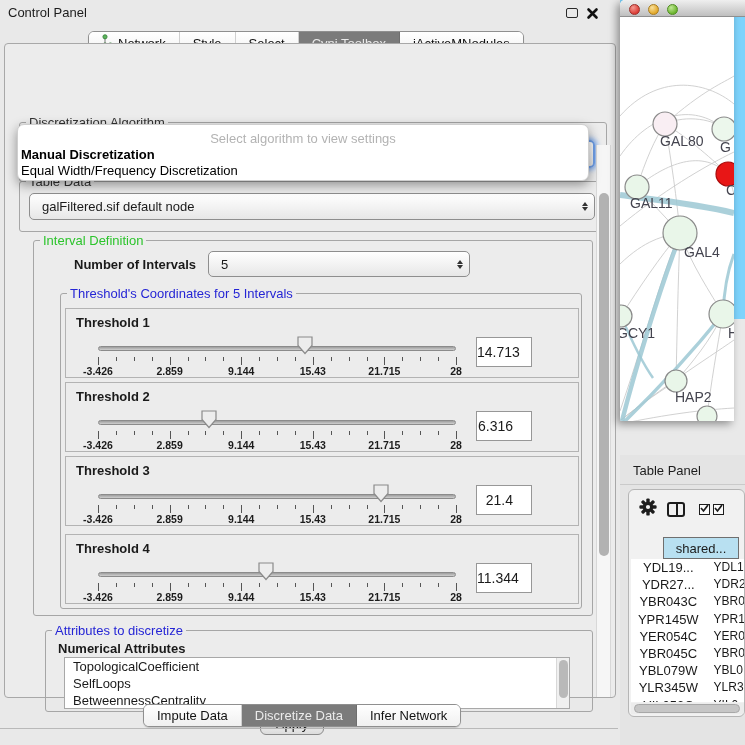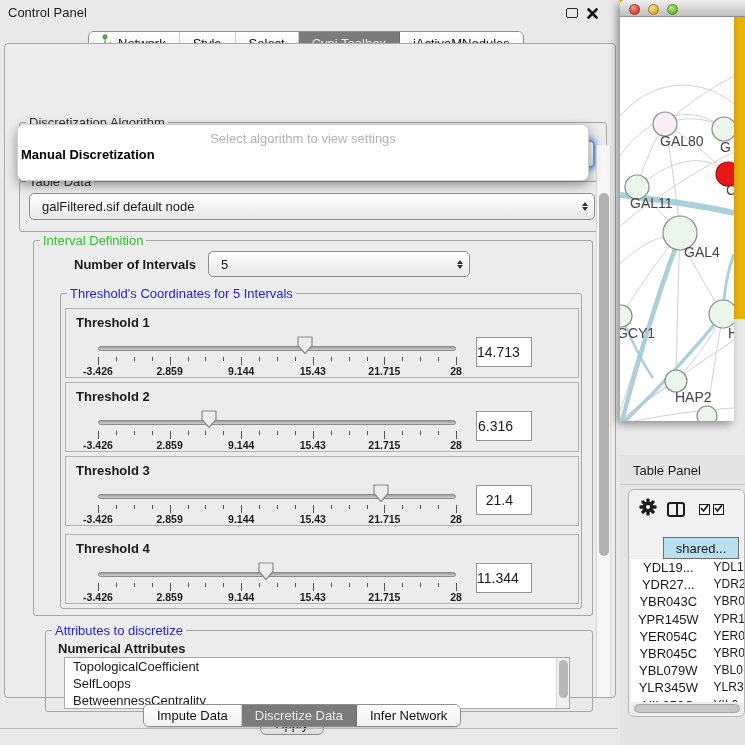--- a/index.html
+++ b/index.html
@@ -77,21 +77,21 @@
   #attr-scroll { position:absolute; right:0; top:0; width:13px; height:100%; background:#f0f0f0; border-left:1px solid #d8d8d8; }
   #attr-scroll .thumb { position:absolute; left:2px; top:2px; width:9px; height:38px; background:#b9b9b9; border-radius:5px; }
 
   
   #v-scroll { left:596px; top:145px; width:15px; height:552px; background:#f6f6f6; border-left:1px solid #d8d8d8; border-right:1px solid #d8d8d8; }
   #v-scroll .thumb { position:absolute; left:2px; top:48px; width:10px; height:363px; background:#b2b2b2; border-radius:6px; }
 
   #apply-btn { left:255px; top:670px; width:64px; height:21px; border:1px solid #8a8a8a; border-radius:6px; background:linear-gradient(#fefefe,#dcdcdc); font-size:13px; text-align:center; line-height:19px; }
 
   
-  #desktop { left:620px; top:0; width:125px; height:319px; background:#eab308; }
+  #desktop { left:620px; top:0; width:125px; height:319px; background:#7dd3fc; }
   #net-window { left:631px; top:4px; width:114px; height:421px; background:#fff; border-radius:5px 0 0 0; box-shadow:-3px 3px 8px rgba(0,0,0,.4); }
   #net-titlebar { position:absolute; left:0; top:0; width:100%; height:17px; background:linear-gradient(#efefef,#bfbfbf); border-bottom:1px solid #8f8f8f; border-radius:5px 0 0 0; }
   .light { position:absolute; top:3.5px; width:11px; height:11px; border-radius:50%; }
   #light-red { left:9px; background:radial-gradient(circle at 35% 30%, #f49a92, #dc3d36 70%); border:1px solid #9c2f2a; }
   #light-yellow { left:28px; background:radial-gradient(circle at 35% 30%, #f8df9a, #e2a829 70%); border:1px solid #a87c20; }
   #light-green { left:47px; background:radial-gradient(circle at 35% 30%, #c0e896, #6cb52e 70%); border:1px solid #4f8c22; }
   #net-canvas { position:absolute; left:0; top:17px; width:114px; height:404px; overflow:hidden; background:#fff; }
 
   #tp-area { left:620px; top:455px; width:125px; height:290px; background:#e4e4e4; }
   #tp-title { position:absolute; left:13px; top:8px; font-size:13px; color:#1c1c1c; }
@@ -158,20 +158,21 @@
       <span class="stepper">
           <i class="up"></i>
           <i class="dn"></i>
         </span>
     </div>
 
     <div id="algo-popup" class="abs">
       <div class="prompt">Select algorithm to view settings</div>
       <div id="pop-options">
           <div class="pop-opt bold">Manual Discretization</div>
+          <div class="pop-opt">Equal Width/Frequency Discretization</div>
         </div>
     </div>
 
     <div id="grp-tabledata" class="groupbox">
       <span class="group-title gt-dark">Table Data</span>
     </div>
     <div id="tabledata-combo" class="abs combo">
       <span class="cval">galFiltered.sif default node</span>
       <span class="stepper">
           <i class="up"></i>

